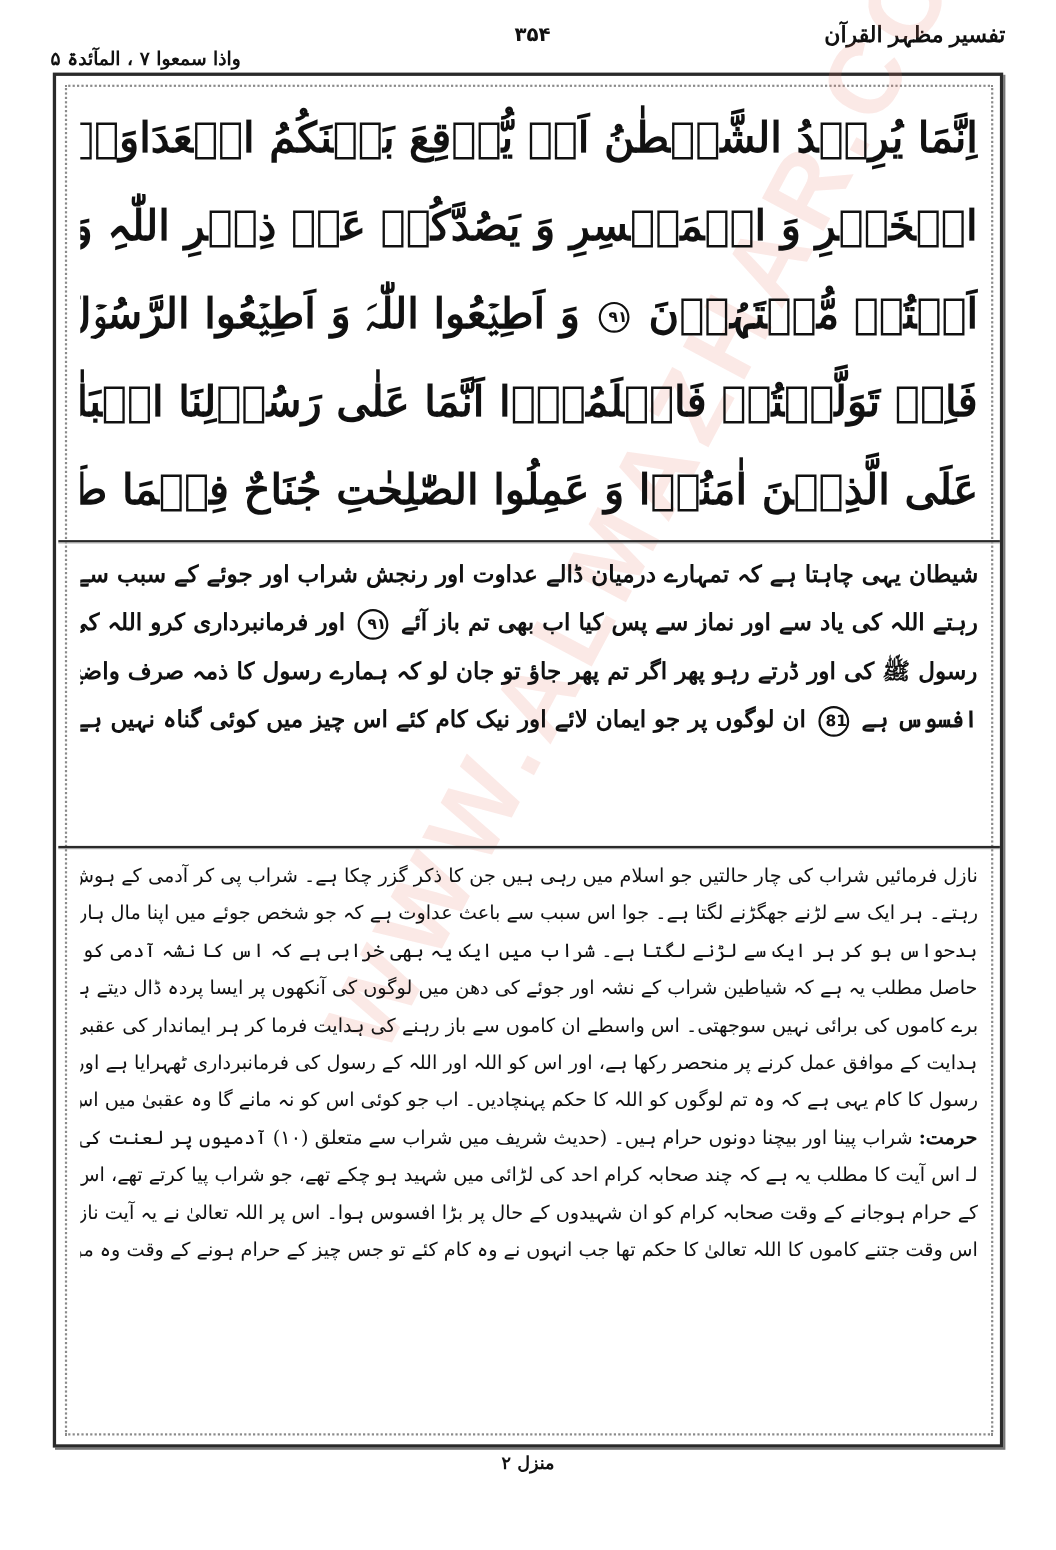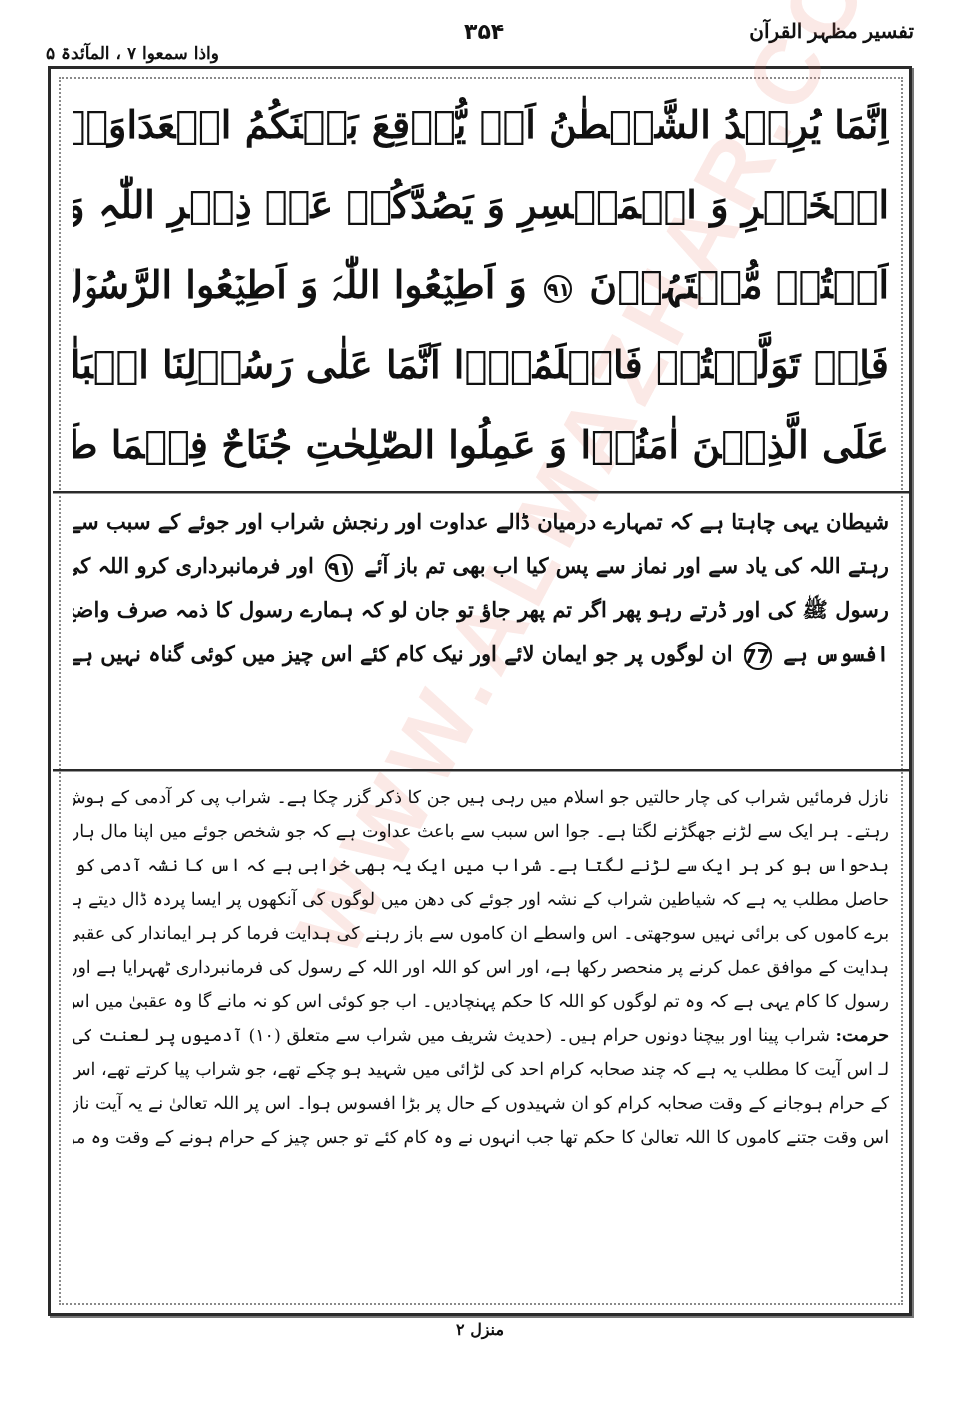--- a/index.html
+++ b/index.html
@@ -26,21 +26,21 @@
       align-items: center;
       justify-content: space-between;
     }
     .page-header .book-title {
       font-family: Liberation Sans, sans-serif;
       font-size: 20px;
       font-weight: bold;
     }
     .page-header .page-number {
       font-family: "DejaVu Sans", sans-serif;
-      font-size: 22px;
+      font-size: 18px;
       font-weight: bold;
       letter-spacing: 2px;
     }
     .page-header .chapter-ref {
       font-family: "DejaVu Serif", serif;
       font-size: 17px;
       font-weight: bold;
       margin-top: 44px;
     }
 
@@ -110,21 +110,21 @@
       text-align-last: justify;
       white-space: nowrap;
       overflow: hidden;
     }
     .ayat-line.last {
       text-align-last: right;
     }
     .ayah-marker {
       display: inline-block;
       font-family: "DejaVu Sans", sans-serif;
-      font-size: 19px;
+      font-size: 14px;
       font-weight: bold;
       width: 24px;
       height: 24px;
       line-height: 24px;
       border: 2px solid #111;
       border-radius: 50%;
       text-align: center;
       vertical-align: middle;
       margin: 0 4px;
     }
@@ -228,21 +228,21 @@
     <section class="translation-block">
       <div class="translation-line">شیطان یہی چاہتا ہے کہ تمہارے درمیان ڈالے عداوت اور رنجش شراب اور جوئے کے سبب سے اور تمہیں باز</div>
       <div class="translation-line">
         <span>رہتے اللہ کی یاد سے اور نماز سے پس کیا اب بھی تم باز آئے</span>
         <span class="ayah-marker">۹۱</span>
         <span>اور فرمانبرداری کرو اللہ کی اور فرمانبرداری کرو</span>
       </div>
       <div class="translation-line">رسول ﷺ کی اور ڈرتے رہو پھر اگر تم پھر جاؤ تو جان لو کہ ہمارے رسول کا ذمہ صرف واضح طور پر حکم پہنچا</div>
       <div class="translation-line">
         <span>افسوس ہے</span>
-        <span class="ayah-marker">77</span>
+        <span class="ayah-marker">81</span>
         <span>ان لوگوں پر جو ایمان لائے اور نیک کام کئے اس چیز میں کوئی گناہ نہیں ہے جو کچھ (حرمت کے</span>
       </div>
     </section>
 
     <div class="divider"></div>
 
     <section class="commentary-block">
       <div class="commentary-line">نازل فرمائیں شراب کی چار حالتیں جو اسلام میں رہی ہیں جن کا ذکر گزر چکا ہے۔ شراب پی کر آدمی کے ہوش و حواس ٹھکانے نہیں</div>
       <div class="commentary-line">رہتے۔ ہر ایک سے لڑنے جھگڑنے لگتا ہے۔ جوا اس سبب سے باعث عداوت ہے کہ جو شخص جوئے میں اپنا مال ہارتا ہے وہ بھی</div>
       <div class="commentary-line">بدحواس ہو کر ہر ایک سے لڑنے لگتا ہے۔ شراب میں ایک یہ بھی خرابی ہے کہ اس کا نشہ آدمی کو ذکر الٰہی اور نماز سے روک دیتا ہے</div>

